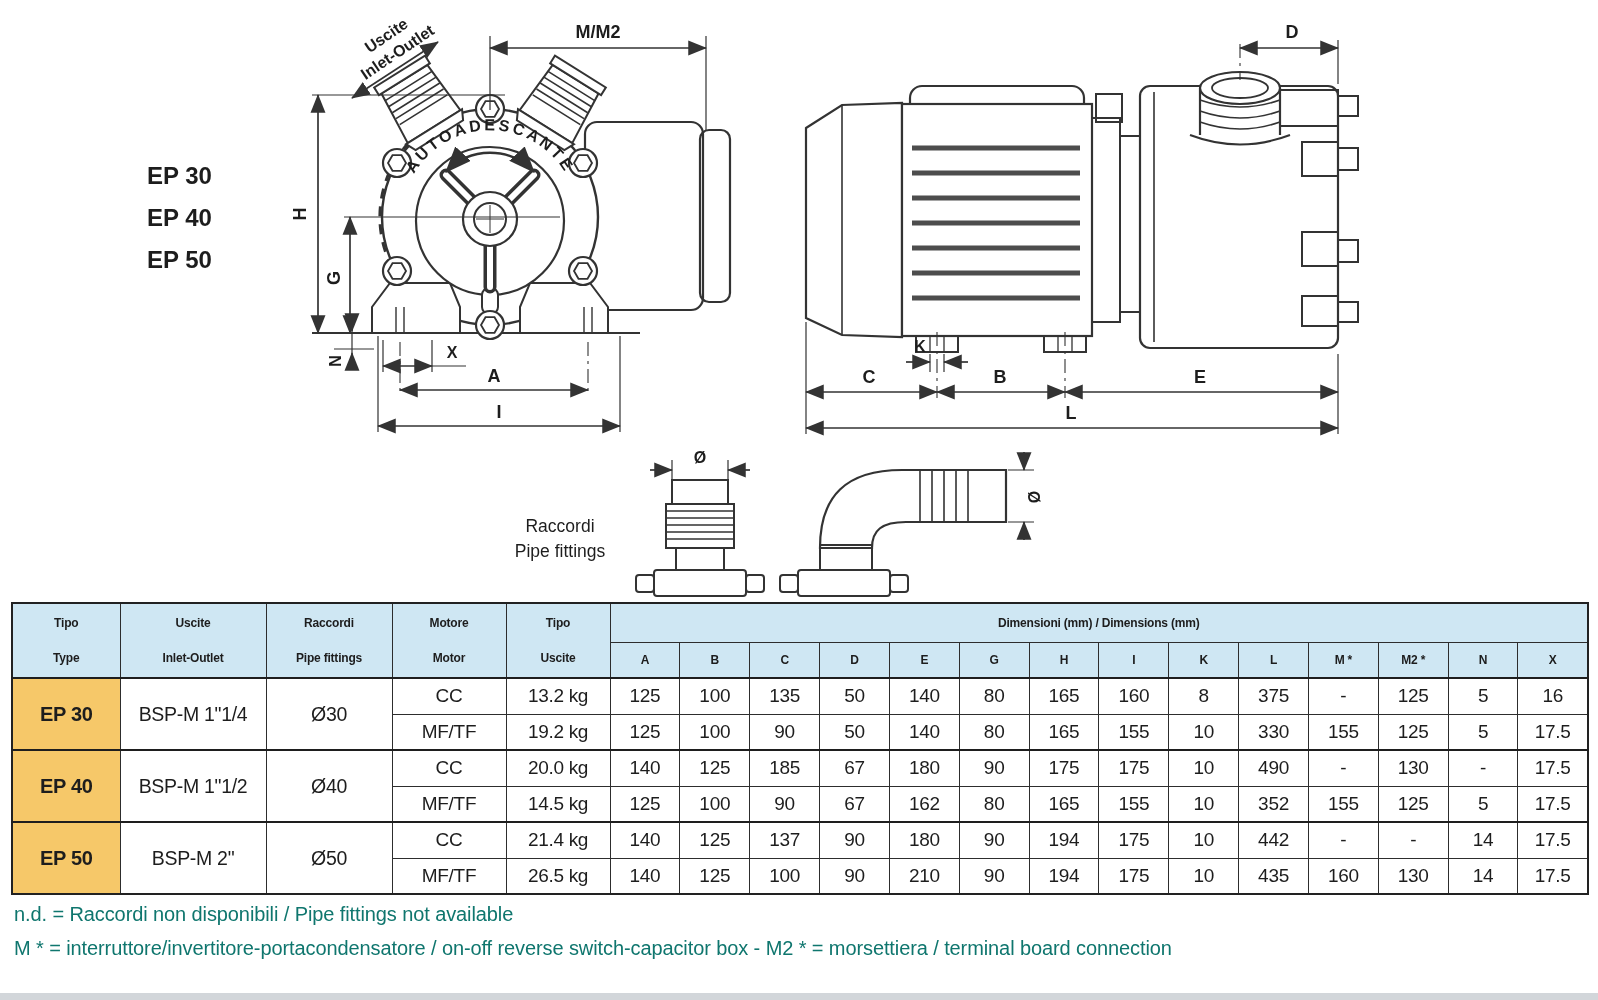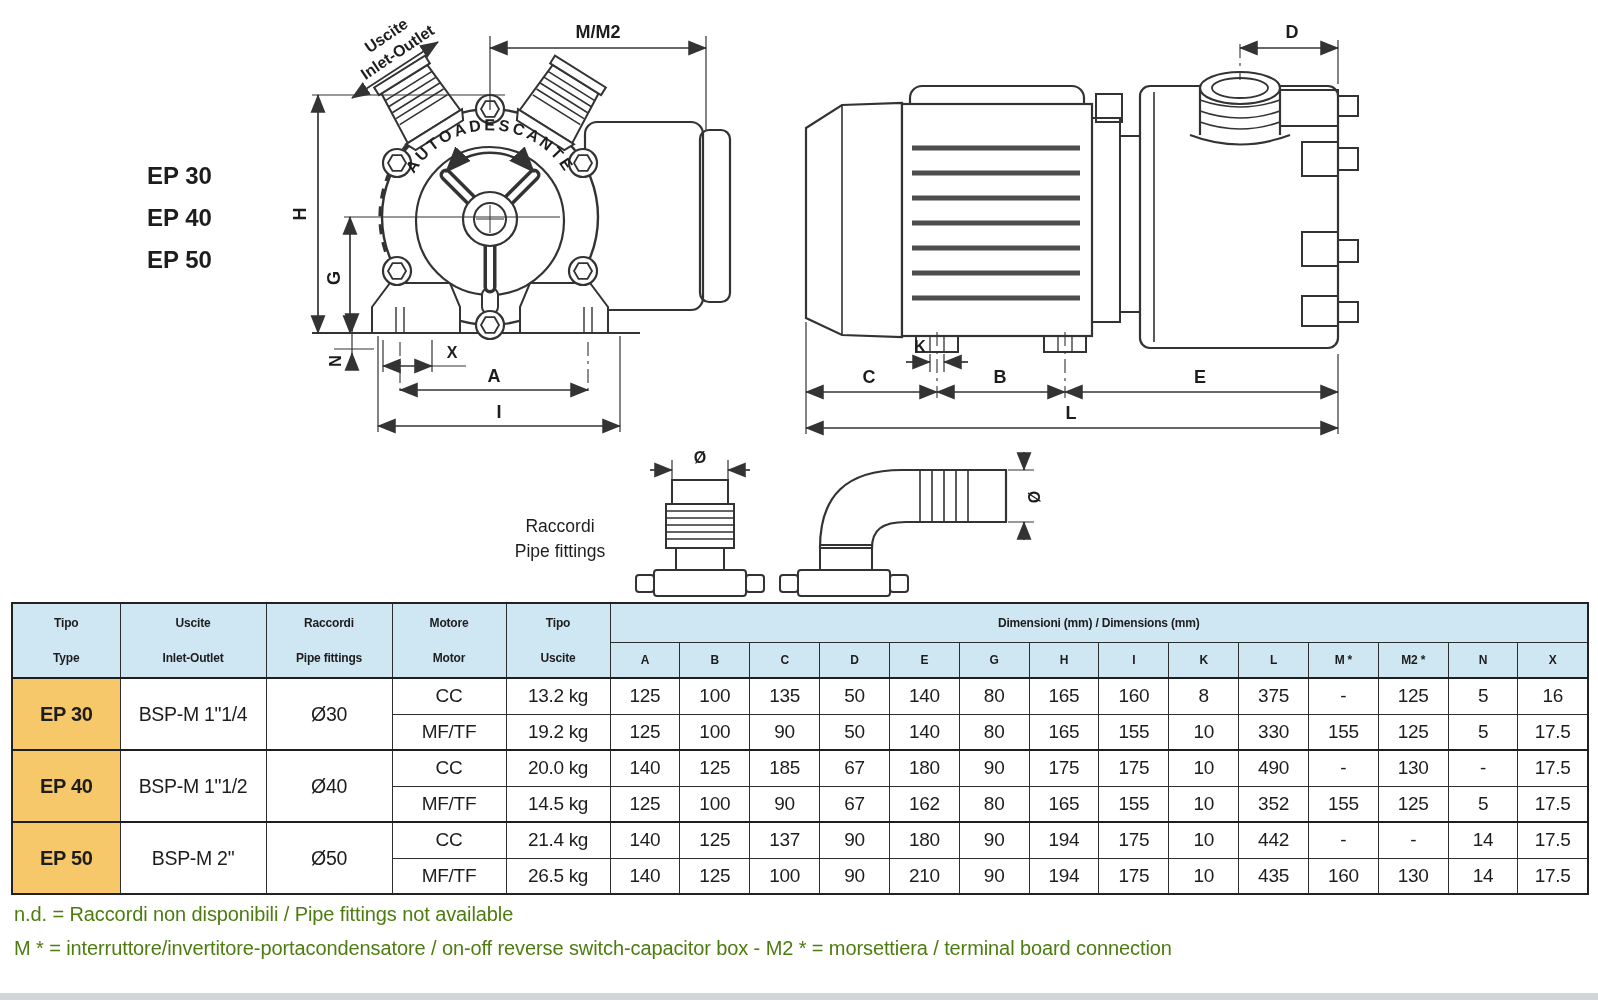--- a/index.html
+++ b/index.html
@@ -18,21 +18,21 @@
   thead th{background:var(--hdrbg);font-size:12px;font-weight:700;letter-spacing:-0.2px}
   thead tr:first-child th{height:38px}
   thead tr:nth-child(2) th{height:34px}
   tbody tr{height:36px}
   tbody td{font-size:19px;letter-spacing:-0.3px}
   .type-cell{background:var(--typebg);font-weight:700;font-size:20px}
   .merge-cell{font-size:19.5px}
   tr.group-first td{border-top:2.4px solid #1e1e1e}
   .hd .l{display:block;line-height:35px}
   .notes{position:absolute;left:14px;top:897px;font-size:20px;line-height:34px;
-         letter-spacing:-0.1px;color:#4d7c0f}
+         letter-spacing:-0.1px;color:#0f766e}
   .bbar{position:absolute;left:0;bottom:0;width:100%;height:7px;background:#d2d6da}
 </style>
 </head>
 <body>
 
 <svg class="drawing" width="1598" height="598" viewBox="0 0 1598 598">
   <defs>
     <marker id="ma" viewBox="0 0 10 8" refX="9.5" refY="4" markerWidth="11" markerHeight="9" orient="auto-start-reverse">
       <path d="M0,0 L10,4 L0,8 Z" fill="#333"></path>
     </marker>

